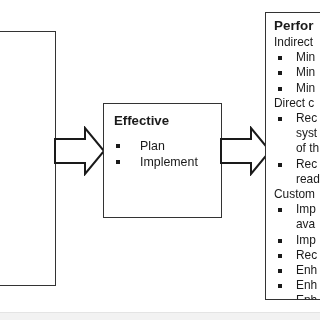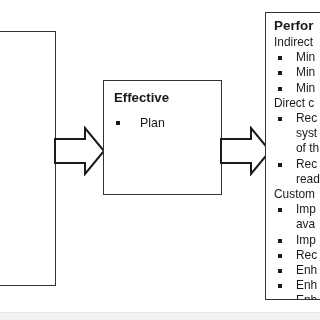--- a/index.html
+++ b/index.html
@@ -46,21 +46,21 @@
     font-size: 11.6px;
     line-height: 14.4px;
     white-space: nowrap;
   }
   #left-box .gap-a { height: 30px; }
   #left-box .gap-b { height: 34px; }
 
   
   #middle-box {
     left: 103px;
-    top: 80px;
+    top: 103px;
     width: 119px;
     height: 115px;
     padding: 9px 0 0 10px;
   }
   #middle-box .m-title {
     font-weight: bold;
     font-size: 13.2px;
     line-height: 15.2px;
     white-space: nowrap;
   }
@@ -171,20 +171,24 @@
     </svg>
   </div>
 
   <div class="box" id="middle-box">
     <div class="m-title">Effective</div>
     <ul>
       <li>
         <span class="sq"></span>
         <span>Plan</span>
       </li>
+      <li>
+        <span class="sq"></span>
+        <span>Implement</span>
+      </li>
     </ul>
   </div>
 
   <div class="block-arrow" style="left:220px; top:126px;">
     <svg width="52" height="50" viewBox="0 0 52 50">
       <path d="M 1 13 L 31 13 L 31 2 L 50 25 L 31 48 L 31 37 L 1 37 Z" fill="#ffffff" stroke="#1a1a1a" stroke-width="2" stroke-linejoin="miter"></path>
     </svg>
   </div>
 
   <div class="box" id="right-box">

